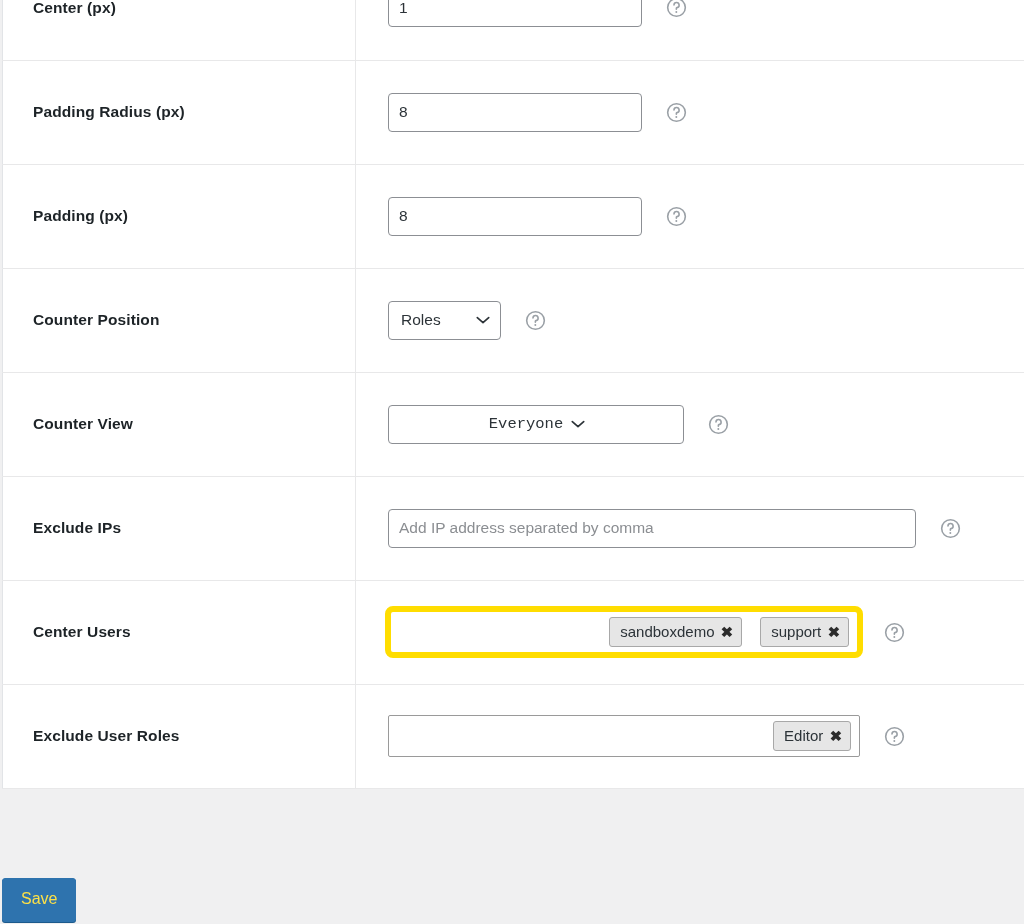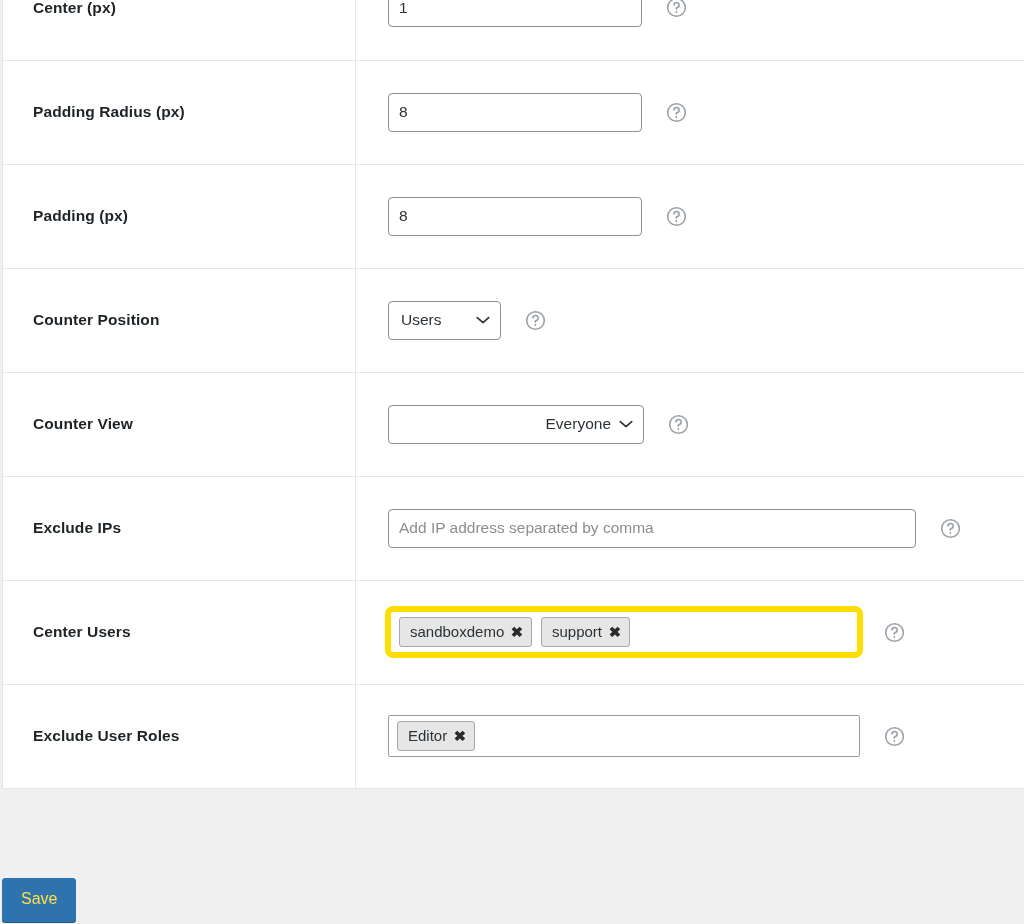--- a/index.html
+++ b/index.html
@@ -96,42 +96,43 @@
     border-radius: 4px;
     background: #ffffff;
     display: inline-flex;
     align-items: center;
     font-size: 15.5px;
     color: #2c3338;
     padding: 0 10px 0 12px;
     cursor: pointer;
   }
   .sel-narrow { width: 113px; justify-content: space-between; }
-  .sel-wide   { width: 256px; justify-content: flex-end; }
+  .sel-wide   { width: 296px; justify-content: center; font-family: Liberation Mono, monospace; }
   .chev {
     display: inline-block;
     width: 14px;
     height: 8px;
     margin-left: 8px;
     flex: none;
   }
   .chev svg { display: block; }
 
   
   .tokenfield {
     box-sizing: border-box;
     width: 472px;
     min-height: 40px;
     border: 1px solid #9a9a9a;
     border-radius: 2px;
     background: #ffffff;
     display: flex;
     align-items: center;
-    gap: 9px;
+    gap: 18px;
     padding: 5px 8px;
+    justify-content: flex-end;
   }
   .tokenfield.highlighted {
     border: none;
     outline: 6px solid #ffdd00;
     outline-offset: 0;
     width: 466px;
     margin: 3px;
   }
 
   .token {
@@ -248,21 +249,21 @@
         </td>
       </tr>
 
       <tr>
         <th>
           <span class="lbl">Counter Position</span>
         </th>
         <td>
           <div class="field">
             <div class="sel sel-narrow">
-              <span>Users</span>
+              <span>Roles</span>
               <span class="chev">
                 <svg viewBox="0 0 14 8" width="14" height="8" aria-hidden="true">
                   <path d="M1.3 1.6 L7 6.6 L12.7 1.6" fill="none" stroke="#2c3338" stroke-width="1.7" stroke-linecap="round" stroke-linejoin="round"></path>
                 </svg>
               </span>
             </div>
             <span class="help">
               <svg viewBox="0 0 20 20" width="21" height="21" aria-hidden="true">
                 <circle cx="10" cy="10" r="8.4" fill="none" stroke="#9aa0a6" stroke-width="1.5"></circle>
                 <path d="M7.6 7.6a2.45 2.45 0 1 1 2.9 2.5c-.5.12-.65.45-.65.95v.55" fill="none" stroke="#9aa0a6" stroke-width="1.5" stroke-linecap="round"></path>

